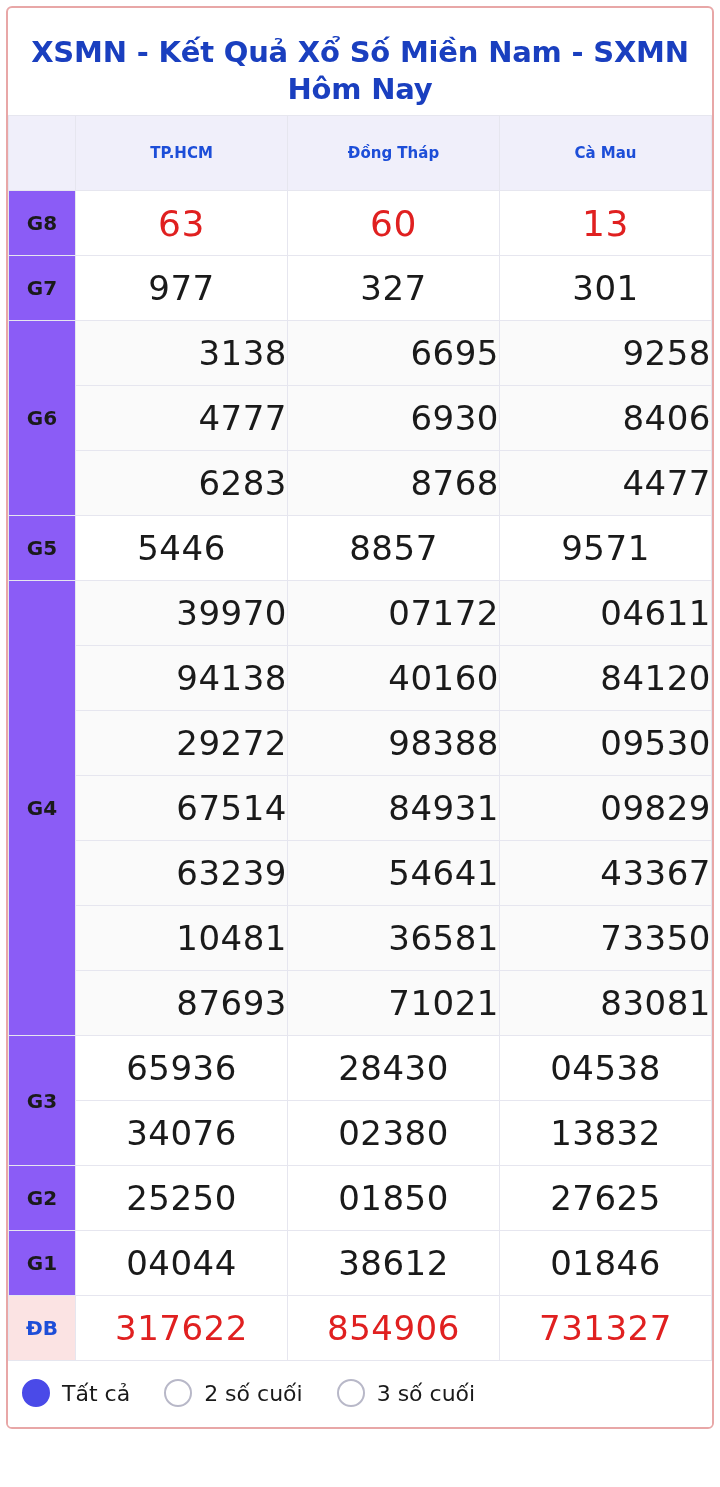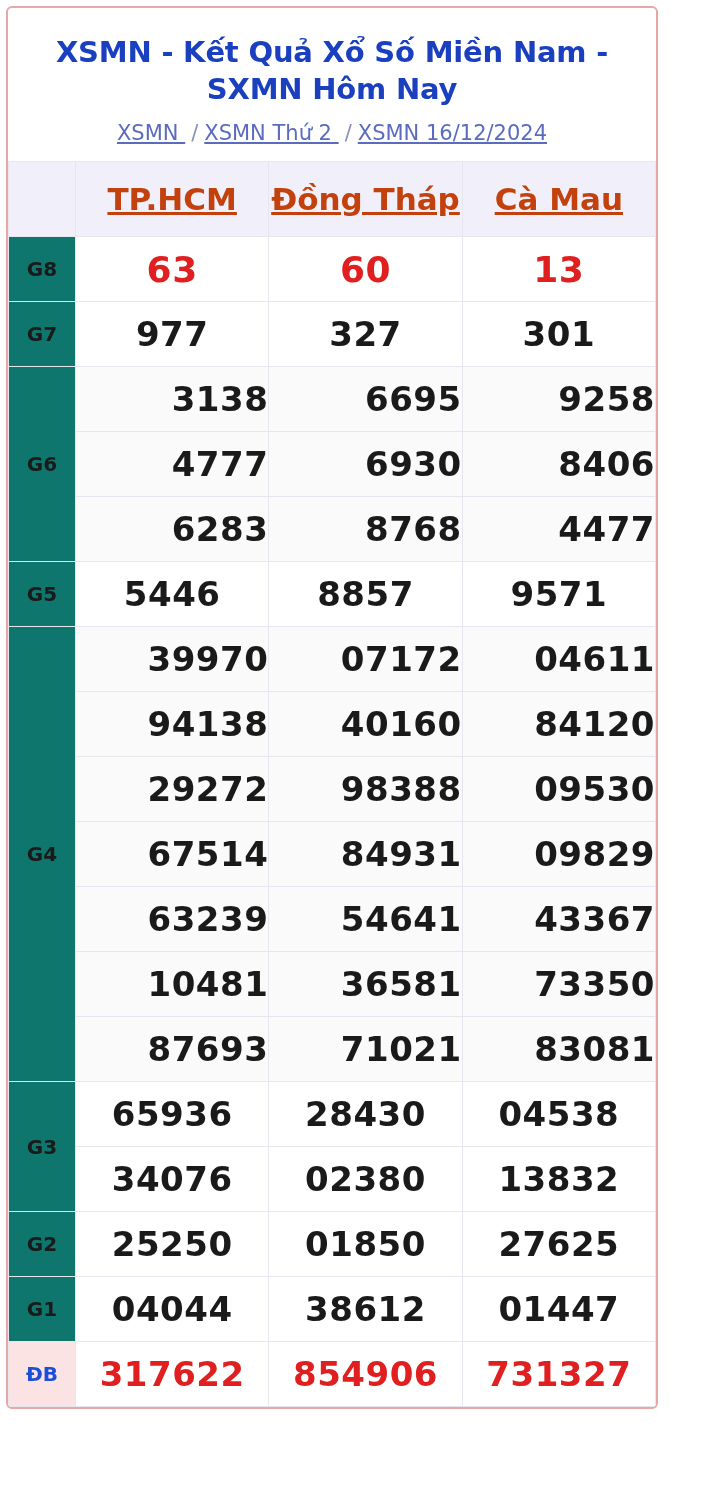--- a/index.html
+++ b/index.html
@@ -16,21 +16,21 @@
   }
   .page {
     width: 720px;
     height: 1487px;
     box-sizing: border-box;
     padding: 6px;
     background: #ffffff;
   }
   .card {
     box-sizing: border-box;
-    width: 652px;
+    width: 708px;
     border: 2px solid #e8a7a7;
     border-radius: 6px;
     background: #ffffff;
     overflow: hidden;
   }
   .title {
     text-align: center;
     color: #1a3fbf;
     font-size: 29px;
     font-weight: bold;
@@ -59,41 +59,40 @@
     width: 100%;
     table-layout: fixed;
   }
   table.results th, table.results td {
     border: 1px solid #e6e6ef;
     text-align: center;
     vertical-align: middle;
   }
   thead th {
     background: #f0effa;
-    color: #c2410c;
-    font-size: 31px;
+    color: #1d4ed8;
+    font-size: 15px;
     font-weight: bold;
     height: 74px;
     padding: 0;
-    text-decoration: underline;
   }
   thead th.corner {
     width: 66px;
     background: #f0effa;
   }
   td.label {
     width: 66px;
     font-size: 20px;
     font-weight: bold;
     color: #1a1a1a;
-    background: #0f766e;
+    background: #8b5cf6;
   }
   td.num {
     font-size: 34px;
-    font-weight: bold;
+    font-weight: normal;
     color: #1a1a1a;
     height: 64px;
     padding: 0;
     letter-spacing: 0.5px;
     margin-top: 20px;
   }
   tr.g8 td.num, tr.db td.num {
     color: #e02020;
   }
   tr.g8 td.num {
@@ -143,23 +142,20 @@
   }
 </style>
 </head>
 <body>
 
 <div class="page">
   <div class="card">
 
     <div class="title">XSMN - Kết Quả Xổ Số Miền Nam - SXMN Hôm Nay</div>
 
-    <div class="breadcrumb">
-      <a href="#">XSMN </a><span class="sep">/</span><a href="#">XSMN Thứ 2 </a><span class="sep">/</span><a href="#">XSMN 16/12/2024</a>
-    </div>
 
     <table class="results">
       <thead>
         <tr>
           <th class="corner"></th>
           <th>TP.HCM</th>
           <th>Đồng Tháp</th>
           <th>Cà Mau</th>
         </tr>
       </thead>
@@ -256,28 +252,42 @@
           <td class="label">G2</td>
           <td class="num">25250</td>
           <td class="num">01850</td>
           <td class="num">27625</td>
         </tr>
 
         <tr>
           <td class="label">G1</td>
           <td class="num">04044</td>
           <td class="num">38612</td>
-          <td class="num">01447</td>
+          <td class="num">01846</td>
         </tr>
 
         <tr class="db">
           <td class="label">ĐB</td>
           <td class="num">317622</td>
           <td class="num">854906</td>
           <td class="num">731327</td>
         </tr>
 
       </tbody>
     </table>
 
+    <div class="footer">
+      <div class="opt">
+        <span class="radio checked"></span>
+        <span class="opt-label">Tất cả</span>
+      </div>
+      <div class="opt">
+        <span class="radio"></span>
+        <span class="opt-label">2 số cuối</span>
+      </div>
+      <div class="opt">
+        <span class="radio"></span>
+        <span class="opt-label">3 số cuối</span>
+      </div>
+    </div>
 
   </div>
 </div>
 
 </body></html>

